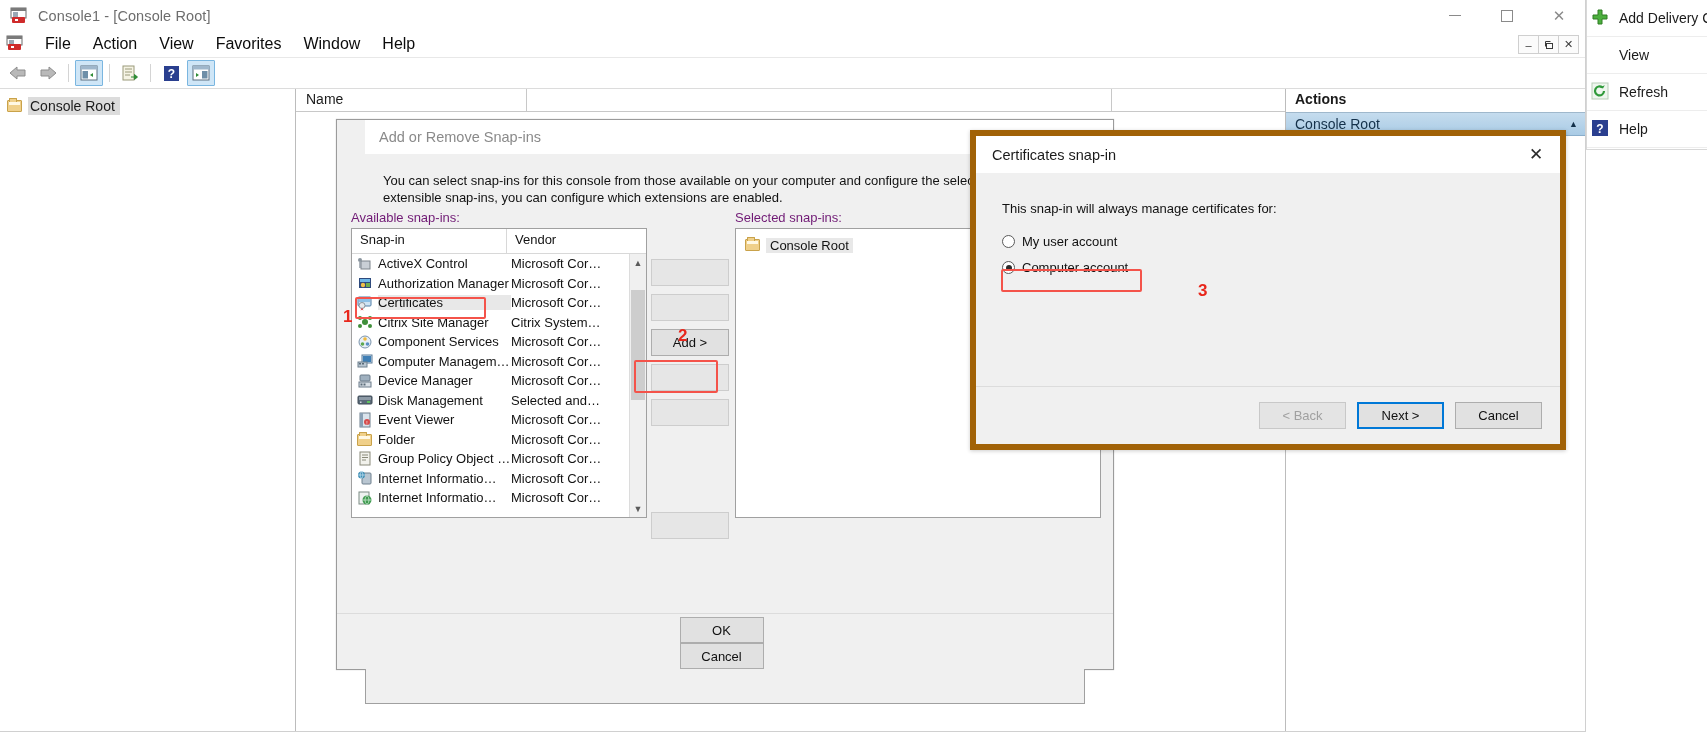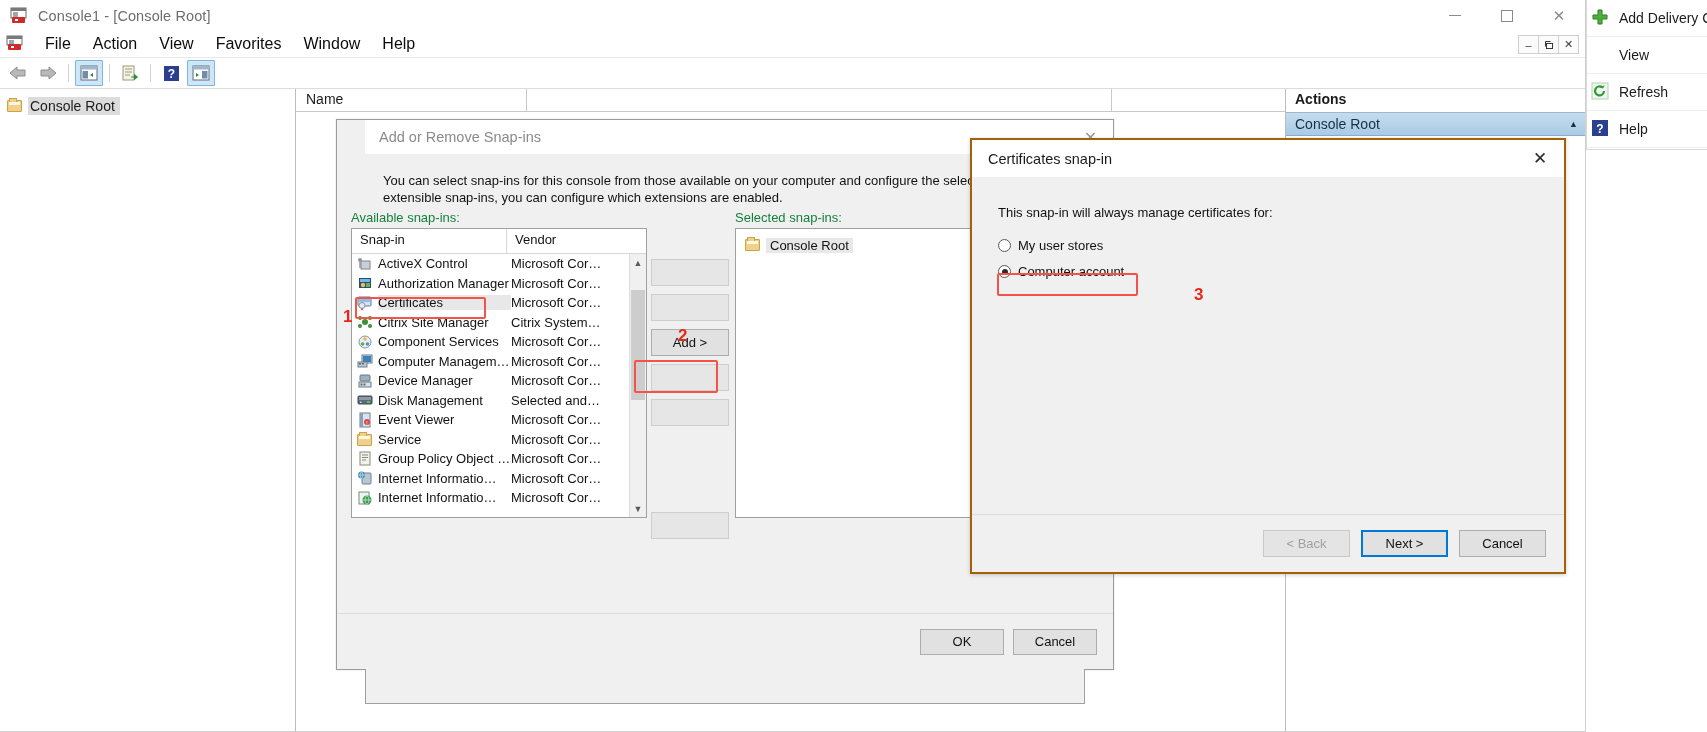--- a/index.html
+++ b/index.html
@@ -115,21 +115,21 @@
   .sd-title-text { font-size: 14.5px; color: #8a8a8a; }
   .sd-close {
     position: absolute; right: 0; top: 0; width: 45px; height: 34px;
     display: flex; align-items: center; justify-content: center;
     color: #9a9a9a; font-size: 16px;
   }
   .sd-intro {
     padding: 18px 18px 0 18px; font-size: 13px; color: #121212; line-height: 17px;
   }
   .sd-cols { position: absolute; left: 14px; top: 90px; right: 14px; }
-  .col-label { font-size: 13px; color: #15803d; margin-bottom: 3px; }
+  .col-label { font-size: 13px; color: #701a75; margin-bottom: 3px; }
 
   .avail-wrap { position: absolute; left: 0; top: 0; width: 296px; }
   .avail-list {
     border: 1px solid #a0a0a0; background: #ffffff; height: 290px; position: relative;
     overflow: hidden;
   }
   .al-header {
     display: flex; height: 25px; border-bottom: 1px solid #d8d8d8; background: #ffffff;
   }
   .al-h { font-size: 13px; color: #121212; padding: 3px 0 0 8px; }
@@ -171,28 +171,28 @@
   .sel-row .lbl { font-size: 13px; color: #121212; background: #e8e8e8; padding: 0 4px; }
 
   .desc-wrap { position: absolute; left: 14px; top: 414px; right: 14px; }
   .desc-box {
     border: 1px solid #a0a0a0; background: #f0f0f0; height: 62px;
     padding: 6px 9px; font-size: 13px; color: #121212; line-height: 16px;
   }
   .sd-footer {
     position: absolute; left: 0; right: 0; bottom: 0; height: 56px;
     border-top: 1px solid #dcdcdc; background: #f0f0f0;
-    display: flex; align-items: center; justify-content: flex-end; padding-right: 16px;
+    display: flex; align-items: center; justify-content: flex-end; padding-right: 16px; flex-direction: column;
   }
   .sd-footer .btn { width: 84px; height: 26px; margin-left: 9px; }
 
   
   .cert-dialog {
-    position: absolute; left: 970px; top: 138px; width: 596px; height: 436px;
-    background: #f0f0f0; border: 2px solid #a16207;
+    position: absolute; left: 970px; top: 130px; width: 596px; height: 320px;
+    background: #f0f0f0; border: 6px solid #a16207;
     box-shadow: 0 1px 4px rgba(0,0,0,.20);
   }
   .cd-title {
     height: 37px; background: #ffffff; display: flex; align-items: center;
     padding-left: 16px; position: relative;
   }
   .cd-title-text { font-size: 14.5px; color: #1b1b1b; }
   .cd-close {
     position: absolute; right: 0; top: 0; width: 48px; height: 37px;
     display: flex; align-items: center; justify-content: center; color: #2b2b2b; font-size: 17px;
@@ -520,21 +520,21 @@
                 </svg>
             </span>
             <span class="al-name">Event Viewer</span>
             <span class="al-vendor">Microsoft Cor…</span>
           </div>
 
           <div class="al-row">
             <span class="al-icon">
               <span class="ico-folder" style="display:block;margin-top:3px;"></span>
             </span>
-            <span class="al-name">Service</span>
+            <span class="al-name">Folder</span>
             <span class="al-vendor">Microsoft Cor…</span>
           </div>
 
           <div class="al-row">
             <span class="al-icon">
               <svg width="16" height="16" viewBox="0 0 16 16">
                   <rect x="3" y="1" width="10" height="13" fill="#f2f2ec" stroke="#8a8a7a"></rect>
                   <line x1="5" y1="4" x2="11" y2="4" stroke="#8a8a7a"></line>
                   <line x1="5" y1="6.5" x2="11" y2="6.5" stroke="#8a8a7a"></line>
                   <line x1="5" y1="9" x2="9" y2="9" stroke="#8a8a7a"></line>
@@ -620,21 +620,21 @@
     <div class="cd-title">
       <span class="cd-title-text">Certificates snap-in</span>
       <span class="cd-close">✕</span>
     </div>
 
     <div class="cd-content">
       <div class="cd-prompt">This snap-in will always manage certificates for:</div>
 
       <div class="radio-row">
         <span class="radio"></span>
-        <span class="radio-label">My user stores</span>
+        <span class="radio-label">My user account</span>
       </div>
 
 
       <div class="radio-row">
         <span class="radio checked"></span>
         <span class="radio-label">Computer account</span>
       </div>
     </div>
 
     <div class="cd-footer">

